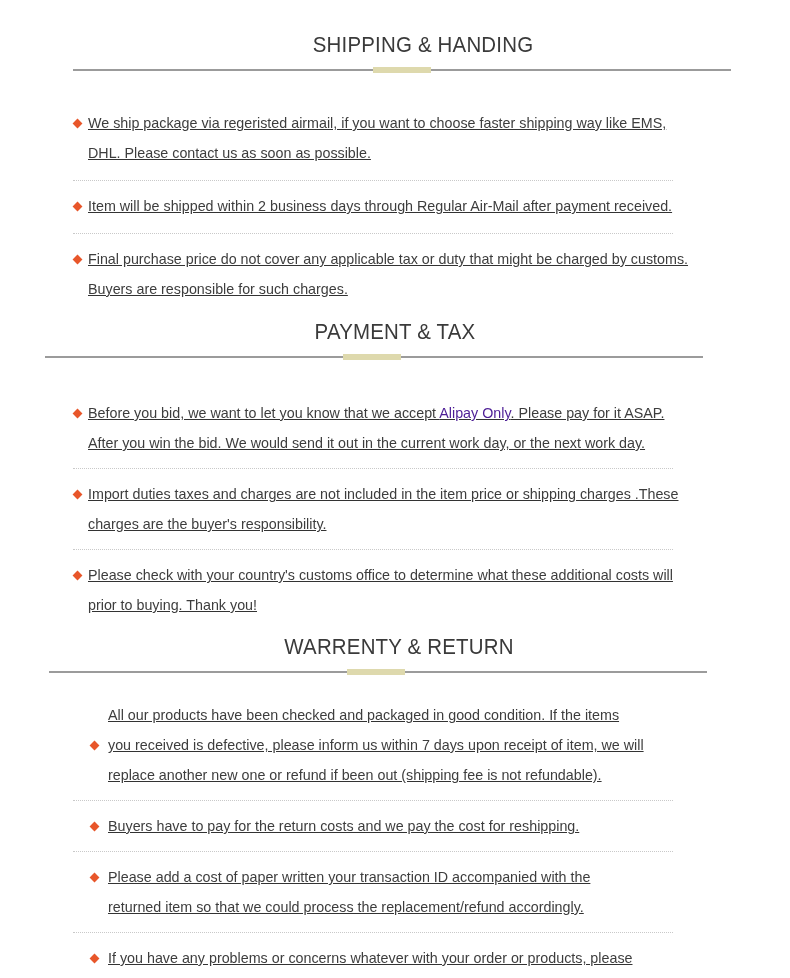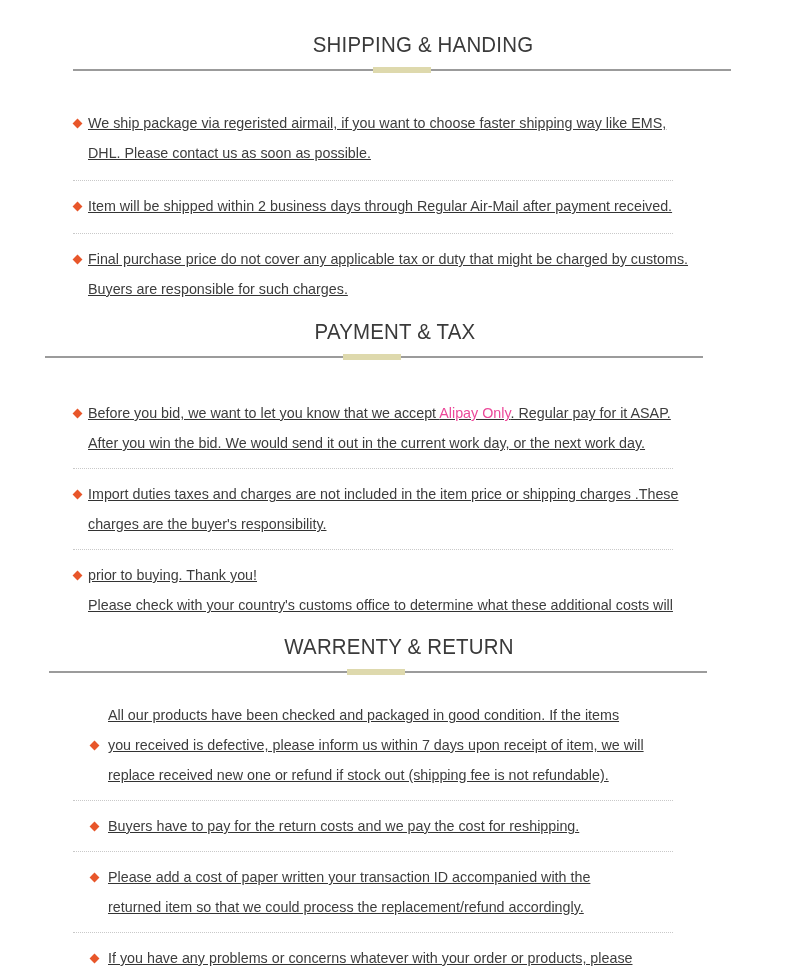--- a/index.html
+++ b/index.html
@@ -102,21 +102,21 @@
   .block-a .item { padding-left: 88px; }
   .block-a .bullet { left: 74px; top: 12px; }
   .block-a .sep { margin-left: 73px; width: 600px; }
 
   
   .block-b .item { padding-left: 108px; }
   .block-b .bullet { left: 91px; top: 12px; }
   .block-b .sep { margin-left: 73px; width: 600px; }
   .block-b .item.centered-bullet .bullet { top: 42px; }
 
-  .red { color: #ec4899; text-align: right; }
+  .red { color: #4c1d95; text-align: right; }
 
   
   #sec-shipping { position: absolute; top: 33px; left: 0; width: 790px; padding-left: 28px; }
   #list-shipping { position: absolute; top: 108px; left: 0; width: 790px; }
 
   #sec-payment { position: absolute; top: 320px; left: 0; width: 790px; }
   #list-payment { position: absolute; top: 398px; left: 0; width: 790px; }
 
   #sec-warranty { position: absolute; top: 635px; left: 4px; width: 790px; }
   #list-warranty { position: absolute; top: 700px; left: 0; width: 790px; }
@@ -164,55 +164,55 @@
     <div class="section-title">PAYMENT &amp; TAX</div>
     <div class="rule-wrap">
       <div class="rule-line"></div>
       <div class="rule-accent"></div>
     </div>
   </div>
 
   <ul class="list block-a" id="list-payment">
     <li class="item">
       <span class="bullet"></span>
-      <span class="item-text"><span>Before you bid, we want to let you know that we accept </span><span class="red">Alipay Only</span><span>. Regular pay for it ASAP.</span></span>
+      <span class="item-text"><span>Before you bid, we want to let you know that we accept </span><span class="red">Alipay Only</span><span>. Please pay for it ASAP.</span></span>
       <span class="item-text">After you win the bid. We would send it out in the current work day, or the next work day.</span>
     </li>
     <li class="sp-10"></li>
     <li class="sep"></li>
     <li class="sp-10"></li>
     <li class="item">
       <span class="bullet"></span>
       <span class="item-text">Import duties taxes and charges are not included in the item price or shipping charges .These</span>
       <span class="item-text">charges are the buyer's responsibility.</span>
     </li>
     <li class="sp-10"></li>
     <li class="sep"></li>
     <li class="sp-10"></li>
     <li class="item">
       <span class="bullet"></span>
+      <span class="item-text">Please check with your country's customs office to determine what these additional costs will</span>
       <span class="item-text">prior to buying. Thank you!</span>
-      <span class="item-text">Please check with your country's customs office to determine what these additional costs will</span>
     </li>
   </ul>
 
   <div class="section section-3" id="sec-warranty">
     <div class="section-title">WARRENTY &amp; RETURN</div>
     <div class="rule-wrap">
       <div class="rule-line"></div>
       <div class="rule-accent"></div>
     </div>
   </div>
 
   <ul class="list block-b" id="list-warranty">
     <li class="item centered-bullet">
       <span class="bullet"></span>
       <span class="item-text">All our products have been checked and packaged in good condition. If the items</span>
       <span class="item-text">you received is defective, please inform us within 7 days upon receipt of item, we will</span>
-      <span class="item-text">replace received new one or refund if stock out (shipping fee is not refundable).</span>
+      <span class="item-text">replace another new one or refund if been out (shipping fee is not refundable).</span>
     </li>
     <li class="sp-10"></li>
     <li class="sep"></li>
     <li class="sp-10"></li>
     <li class="item">
       <span class="bullet"></span>
       <span class="item-text">Buyers have to pay for the return costs and we pay the cost for reshipping.</span>
     </li>
     <li class="sp-10"></li>
     <li class="sep"></li>

